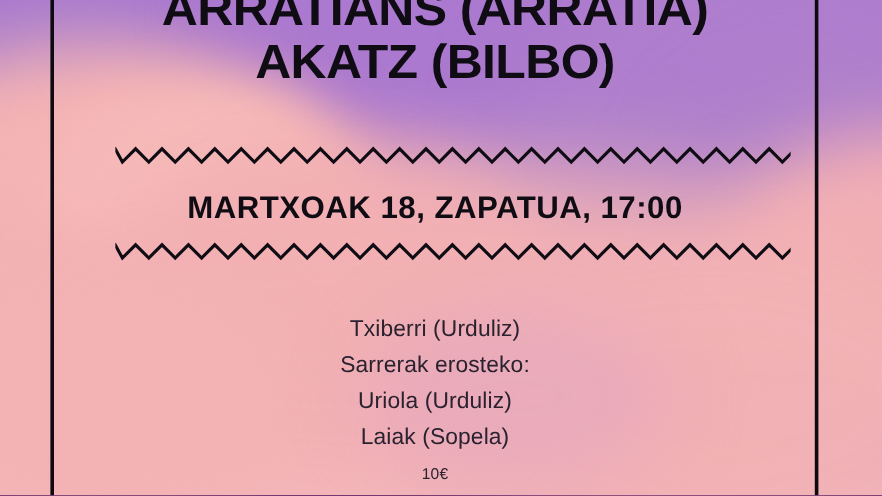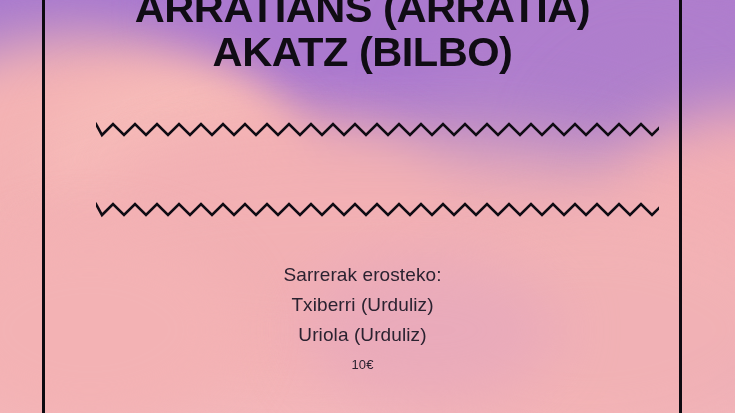--- a/index.html
+++ b/index.html
@@ -213,28 +213,30 @@
       <div class="title-line">ARRATIANS (ARRATIA)</div>
       <div class="title-line">AKATZ (BILBO)</div>
     </div>
 
     <div class="zig zig-top">
       <svg width="563" height="22" viewBox="0 0 563 22" aria-hidden="true">
         <polyline fill="none" stroke="#100c14" stroke-width="2.6" stroke-linejoin="miter" stroke-linecap="square" points="0,4 6,15 17,4 28,15 39,4 50,15 61,4 72,15 83,4 94,15 105,4 116,15 127,4 138,15 149,4 160,15 171,4 182,15 193,4 204,15 215,4 226,15 237,4 248,15 259,4 270,15 281,4 292,15 303,4 314,15 325,4 336,15 347,4 358,15 369,4 380,15 391,4 402,15 413,4 424,15 435,4 446,15 457,4 468,15 479,4 490,15 501,4 512,15 523,4 534,15 545,4 556,15 563,8"></polyline>
       </svg>
     </div>
 
+    <div class="date-line">MARTXOAK 18, ZAPATUA, 17:00</div>
 
     <div class="zig zig-bottom">
       <svg width="563" height="22" viewBox="0 0 563 22" aria-hidden="true">
         <polyline fill="none" stroke="#100c14" stroke-width="2.6" stroke-linejoin="miter" stroke-linecap="square" points="0,4 6,15 17,4 28,15 39,4 50,15 61,4 72,15 83,4 94,15 105,4 116,15 127,4 138,15 149,4 160,15 171,4 182,15 193,4 204,15 215,4 226,15 237,4 248,15 259,4 270,15 281,4 292,15 303,4 314,15 325,4 336,15 347,4 358,15 369,4 380,15 391,4 402,15 413,4 424,15 435,4 446,15 457,4 468,15 479,4 490,15 501,4 512,15 523,4 534,15 545,4 556,15 563,8"></polyline>
       </svg>
     </div>
 
     <div class="info-block">
+      <div class="info-line">Txiberri (Urduliz)</div>
       <div class="info-line">Sarrerak erosteko:</div>
-      <div class="info-line">Txiberri (Urduliz)</div>
       <div class="info-line">Uriola (Urduliz)</div>
+      <div class="info-line">Laiak (Sopela)</div>
       <div class="info-line price">10€</div>
     </div>
 
   </div>
 </div>
 
 </body></html>

